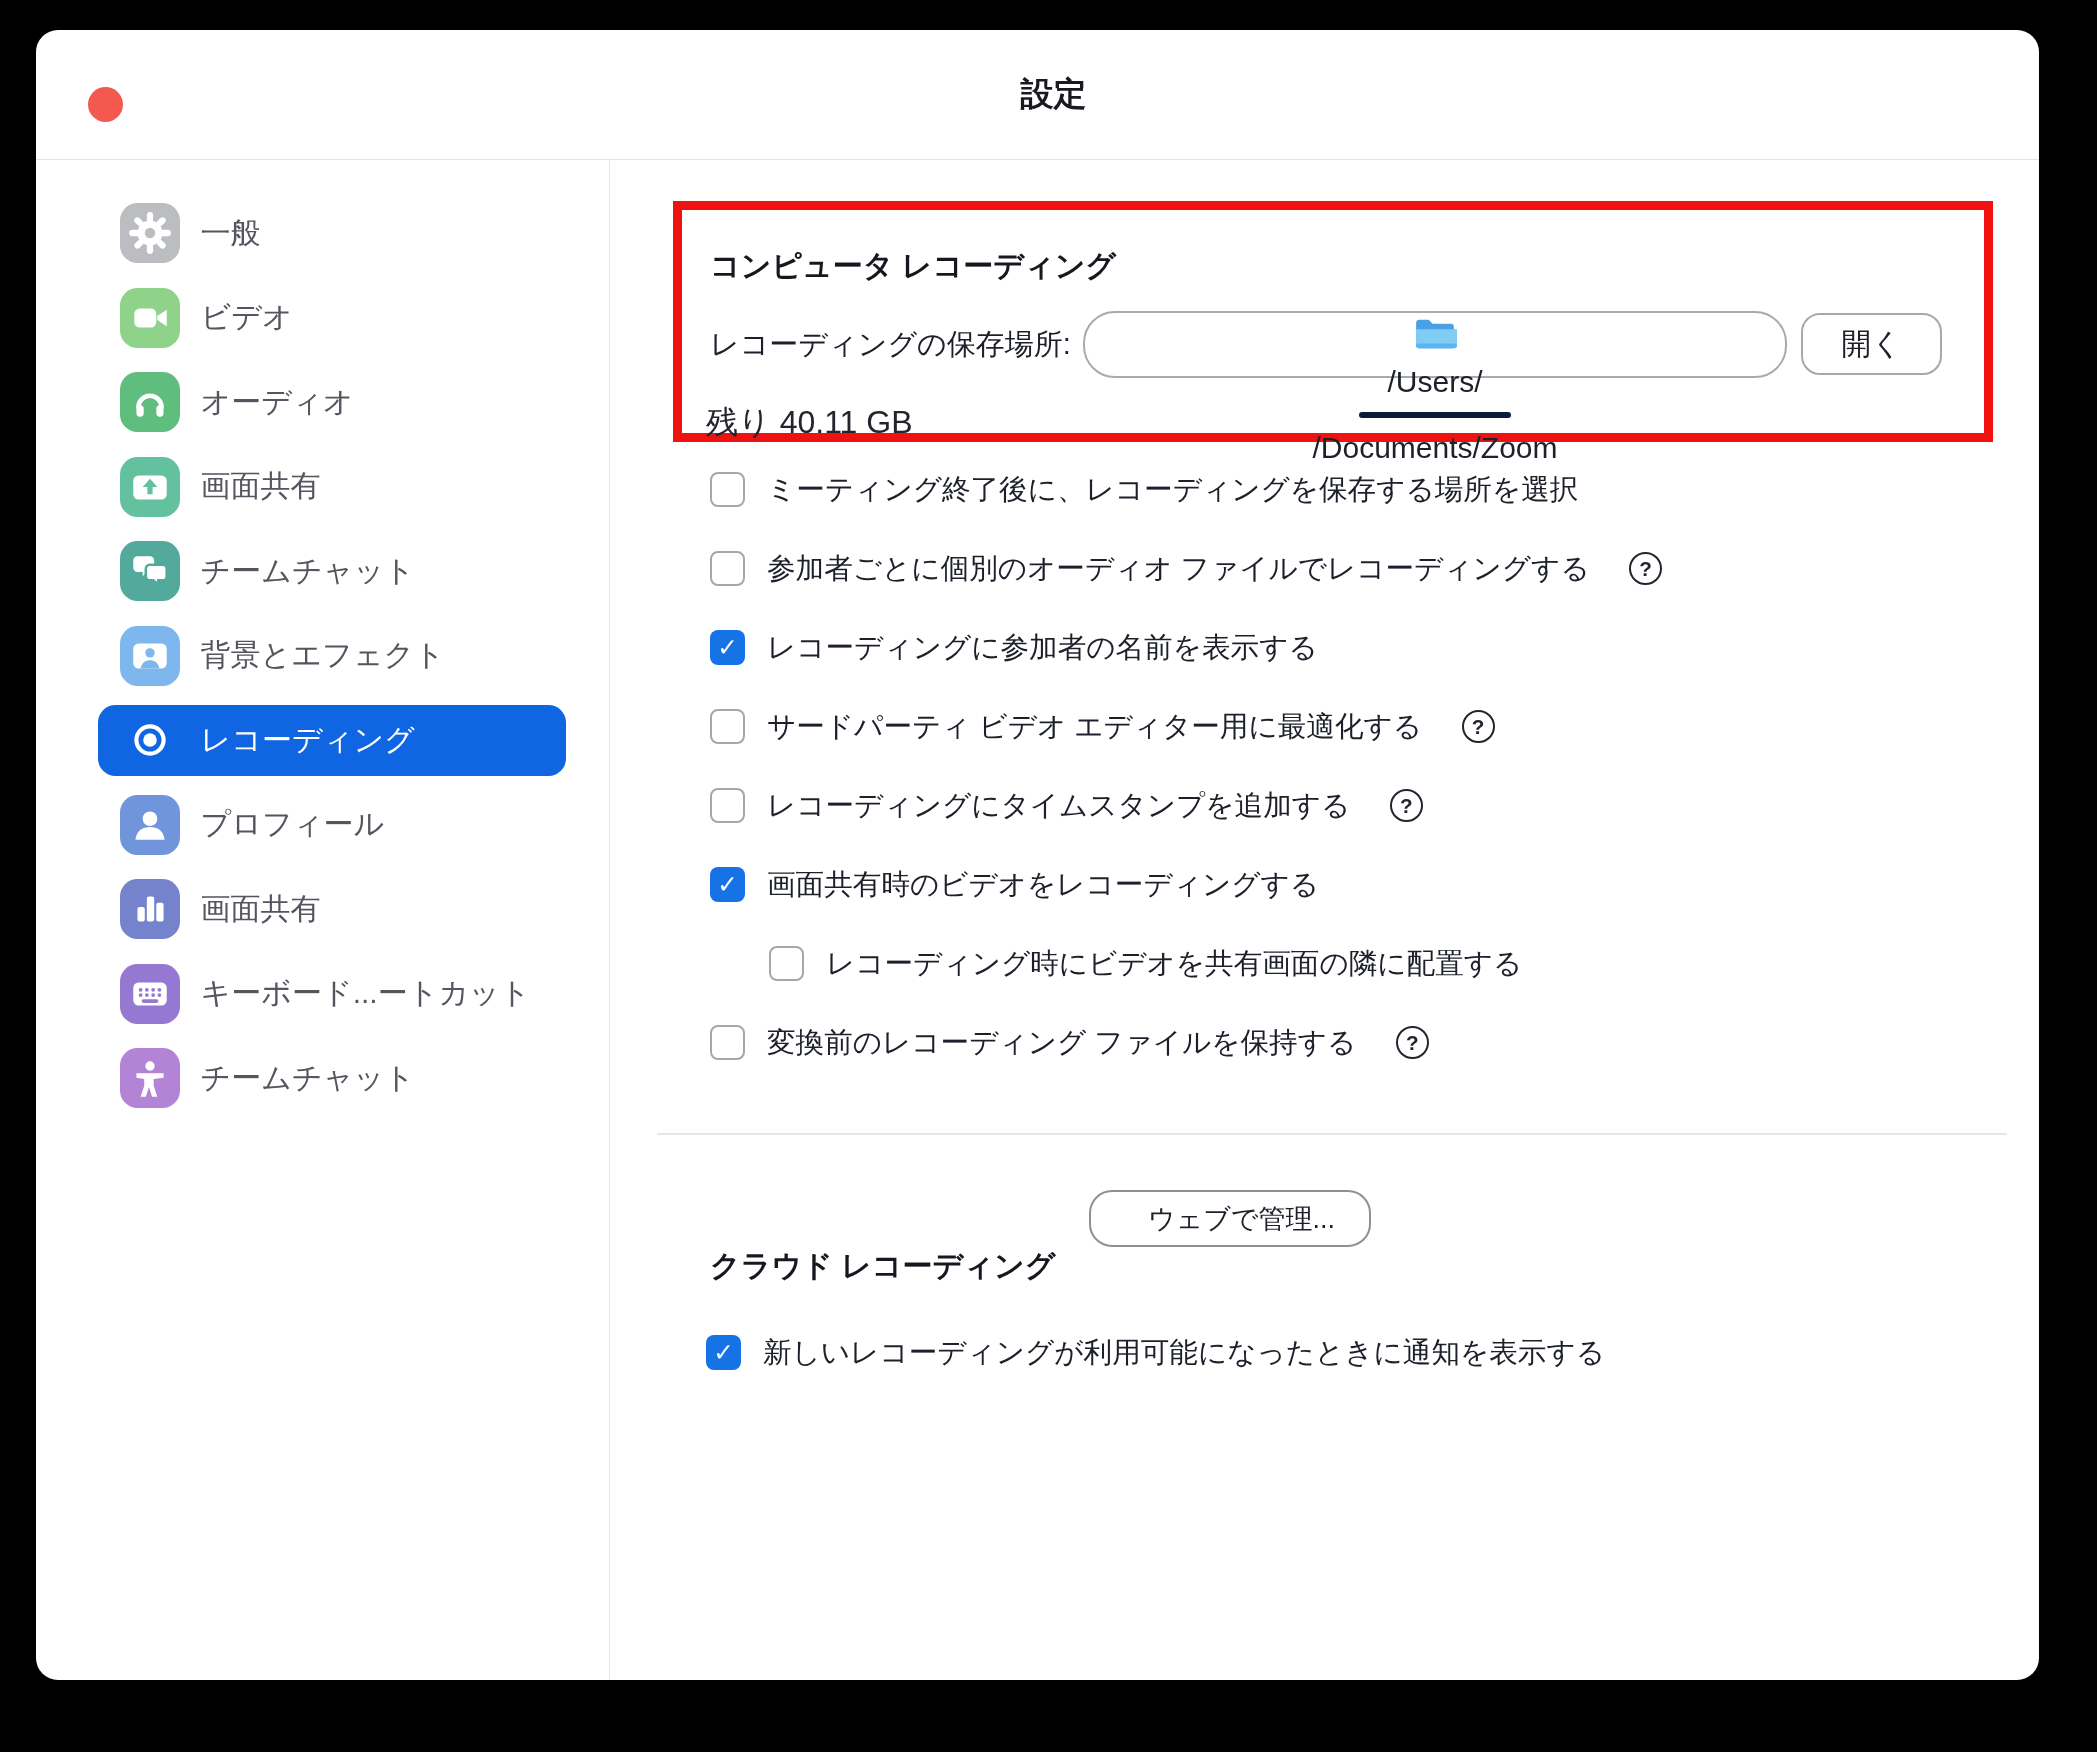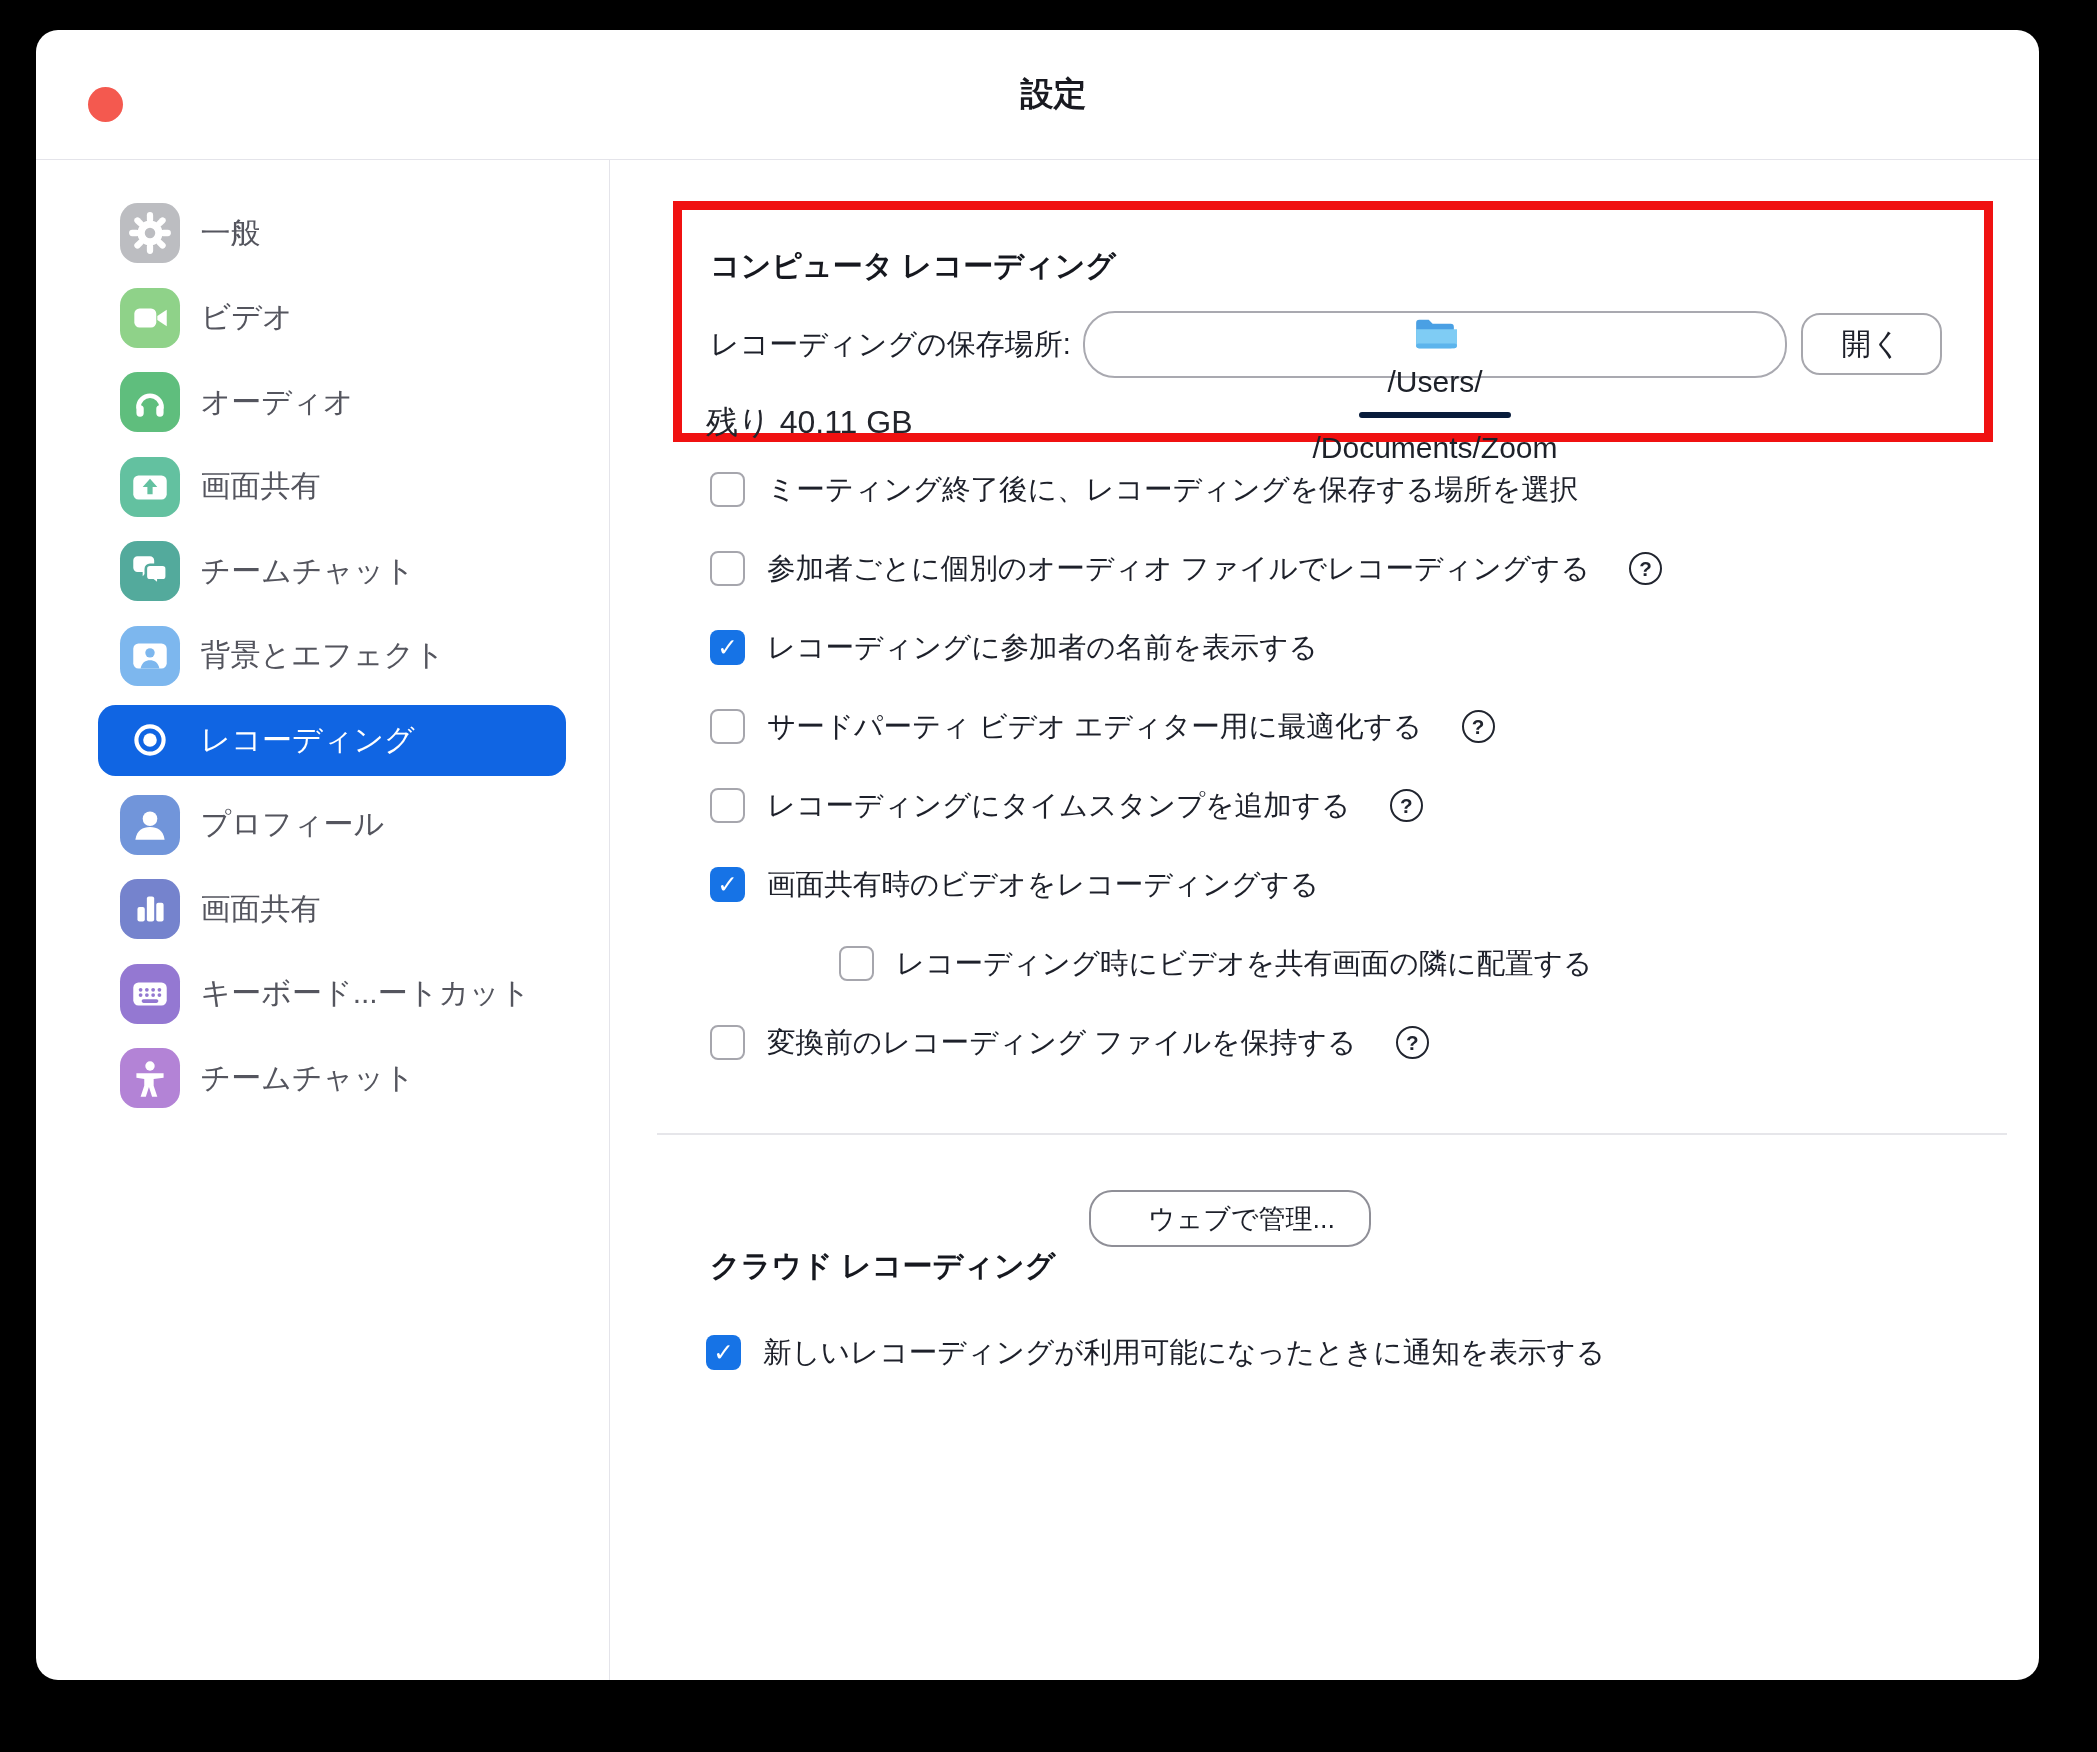--- a/index.html
+++ b/index.html
@@ -69,21 +69,21 @@
     position:absolute;left:1765px;top:283px;width:141px;height:62px;
     border:2.4px solid #a7a7ad;border-radius:19px;box-sizing:border-box;
     display:flex;align-items:center;justify-content:center;
     font-size:30px;color:#1d202a;background:#fff;
   }
   .remaining{
     position:absolute;left:670px;top:371px;font-size:32px;color:#23252c;
   }
   .options{position:absolute;left:674px;top:420px;}
   .opt-row{height:79px;display:flex;align-items:center;gap:22px;font-size:28.6px;color:#1d202a;}
-  .opt-row.indent{padding-left:59px;justify-content:center;}
+  .opt-row.indent{padding-left:59px;}
   .cbx{
     width:35px;height:35px;border-radius:8px;box-sizing:border-box;flex:0 0 auto;
     border:2.4px solid #a6a6ad;background:#fff;
     display:flex;align-items:center;justify-content:center;
   }
   .cbx.checked{
     border:none;background:#1673e6;color:#fff;font-size:24.6px;font-weight:bold;
   }
   .help{
     width:33px;height:33px;border-radius:50%;border:2.4px solid #21252f;

